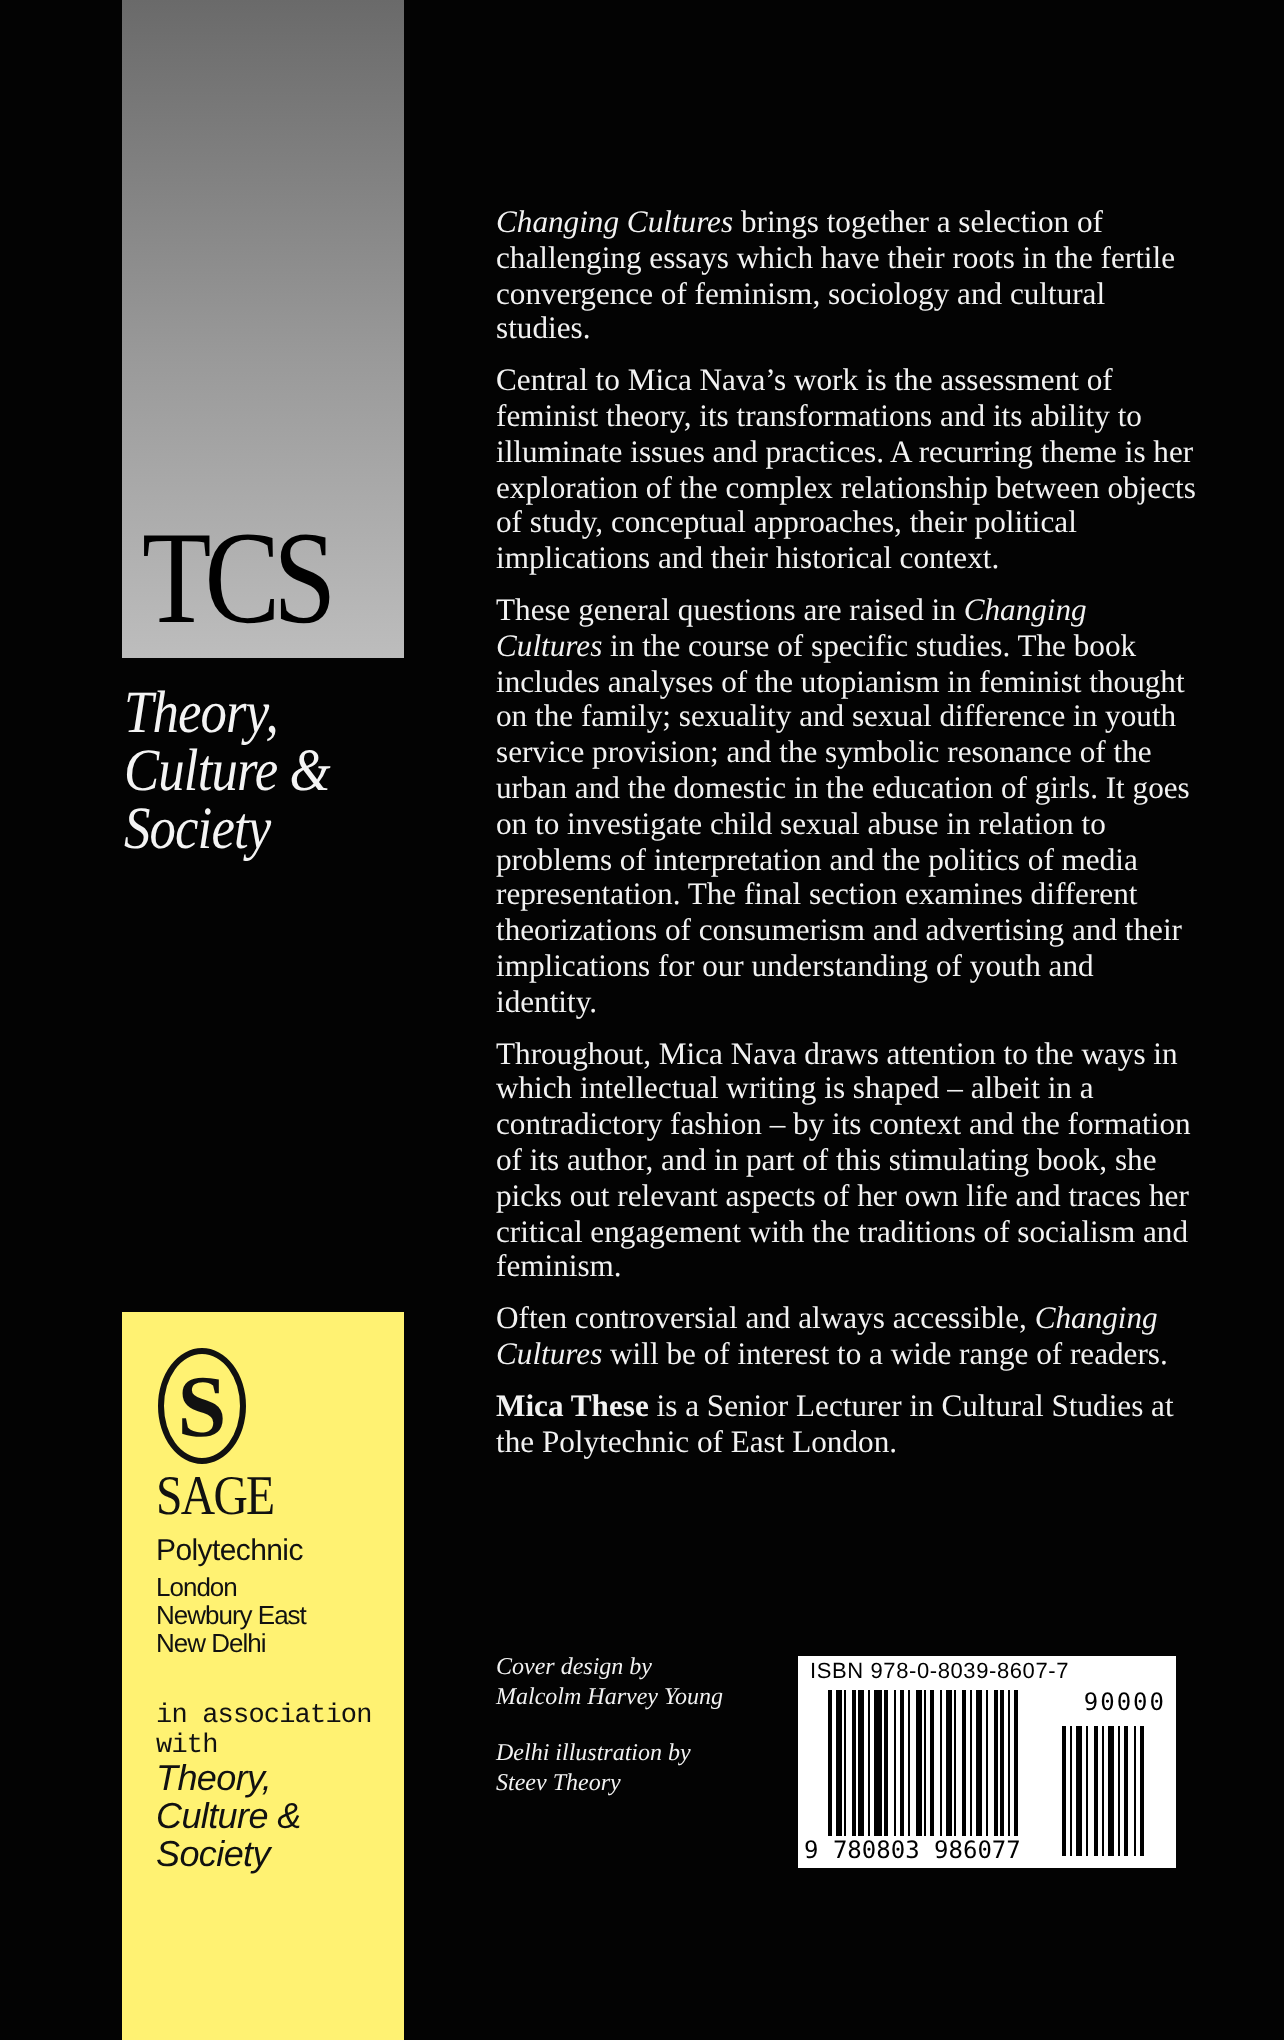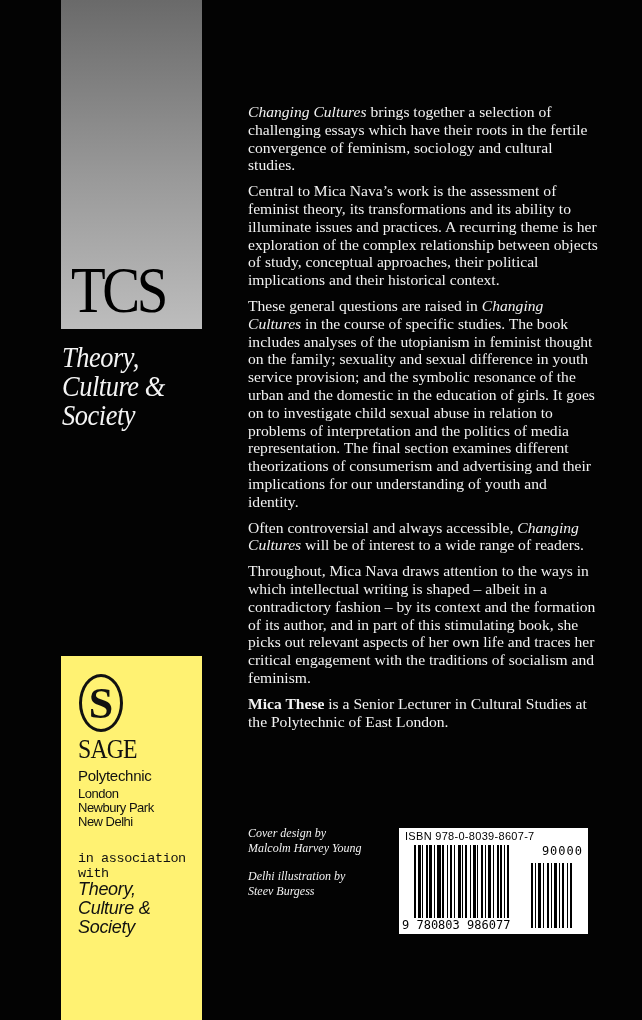--- a/index.html
+++ b/index.html
@@ -82,28 +82,28 @@
 <div class="series-title">
   <span>Theory,</span>
   <span>Culture &amp;</span>
   <span>Society</span>
 </div>
 
 <div class="blurb">
   <p><i>Changing Cultures</i><span> brings together a selection of challenging essays which have their roots in the fertile convergence of feminism, sociology and cultural studies.</span></p>
   <p>Central to Mica Nava’s work is the assessment of feminist theory, its transformations and its ability to illuminate issues and practices. A recurring theme is her exploration of the complex relationship between objects of study, conceptual approaches, their political implications and their historical context.</p>
   <p><span>These general questions are raised in </span><i>Changing Cultures</i><span> in the course of specific studies. The book includes analyses of the utopianism in feminist thought on the family; sexuality and sexual difference in youth service provision; and the symbolic resonance of the urban and the domestic in the education of girls. It goes on to investigate child sexual abuse in relation to problems of interpretation and the politics of media representation. The final section examines different theorizations of consumerism and advertising and their implications for our understanding of youth and identity.</span></p>
+  <p>Throughout, Mica Nava draws attention to the ways in which intellectual writing is shaped – albeit in a contradictory fashion – by its context and the formation of its author, and in part of this stimulating book, she picks out relevant aspects of her own life and traces her critical engagement with the traditions of socialism and feminism.</p>
   <p><span>Often controversial and always accessible, </span><i>Changing Cultures</i><span> will be of interest to a wide range of readers.</span></p>
-  <p>Throughout, Mica Nava draws attention to the ways in which intellectual writing is shaped – albeit in a contradictory fashion – by its context and the formation of its author, and in part of this stimulating book, she picks out relevant aspects of her own life and traces her critical engagement with the traditions of socialism and feminism.</p>
   <p><b>Mica These</b><span> is a Senior Lecturer in Cultural Studies at the Polytechnic of East London.</span></p>
 </div>
 
 <div class="credits">
   <p><span>Cover design by</span><br><span>Malcolm Harvey Young</span></p>
-  <p><span>Delhi illustration by</span><br><span>Steev Burgess</span></p>
+  <p><span>Delhi illustration by</span><br><span>Steev Theory</span></p>
 </div>
 
 <div class="barcode">
   <div class="isbn-text">ISBN 978-0-8039-8607-7</div>
   <div class="price-text">90000</div>
   <div class="bars-main">
     <div class="bar" style="width:2px"></div>
       <div class="gap" style="width:2px"></div>
     <div class="bar" style="width:3px"></div>
       <div class="gap" style="width:1px"></div>
@@ -178,21 +178,21 @@
   </div>
   <div class="ean-text">9 780803 986077</div>
 </div>
 
 <div class="yellow-bar">
   <div class="sage-logo">S</div>
   <div class="sage-name">SAGE</div>
   <div class="sage-pub">Polytechnic</div>
   <div class="sage-places">
     <span>London</span>
-    <span>Newbury Park</span>
+    <span>Newbury East</span>
     <span>New Delhi</span>
   </div>
   <div class="assoc">
     <span>in association</span>
     <span>with</span>
   </div>
   <div class="assoc-series">
     <span>Theory,</span>
     <span>Culture &amp;</span>
     <span>Society</span>

